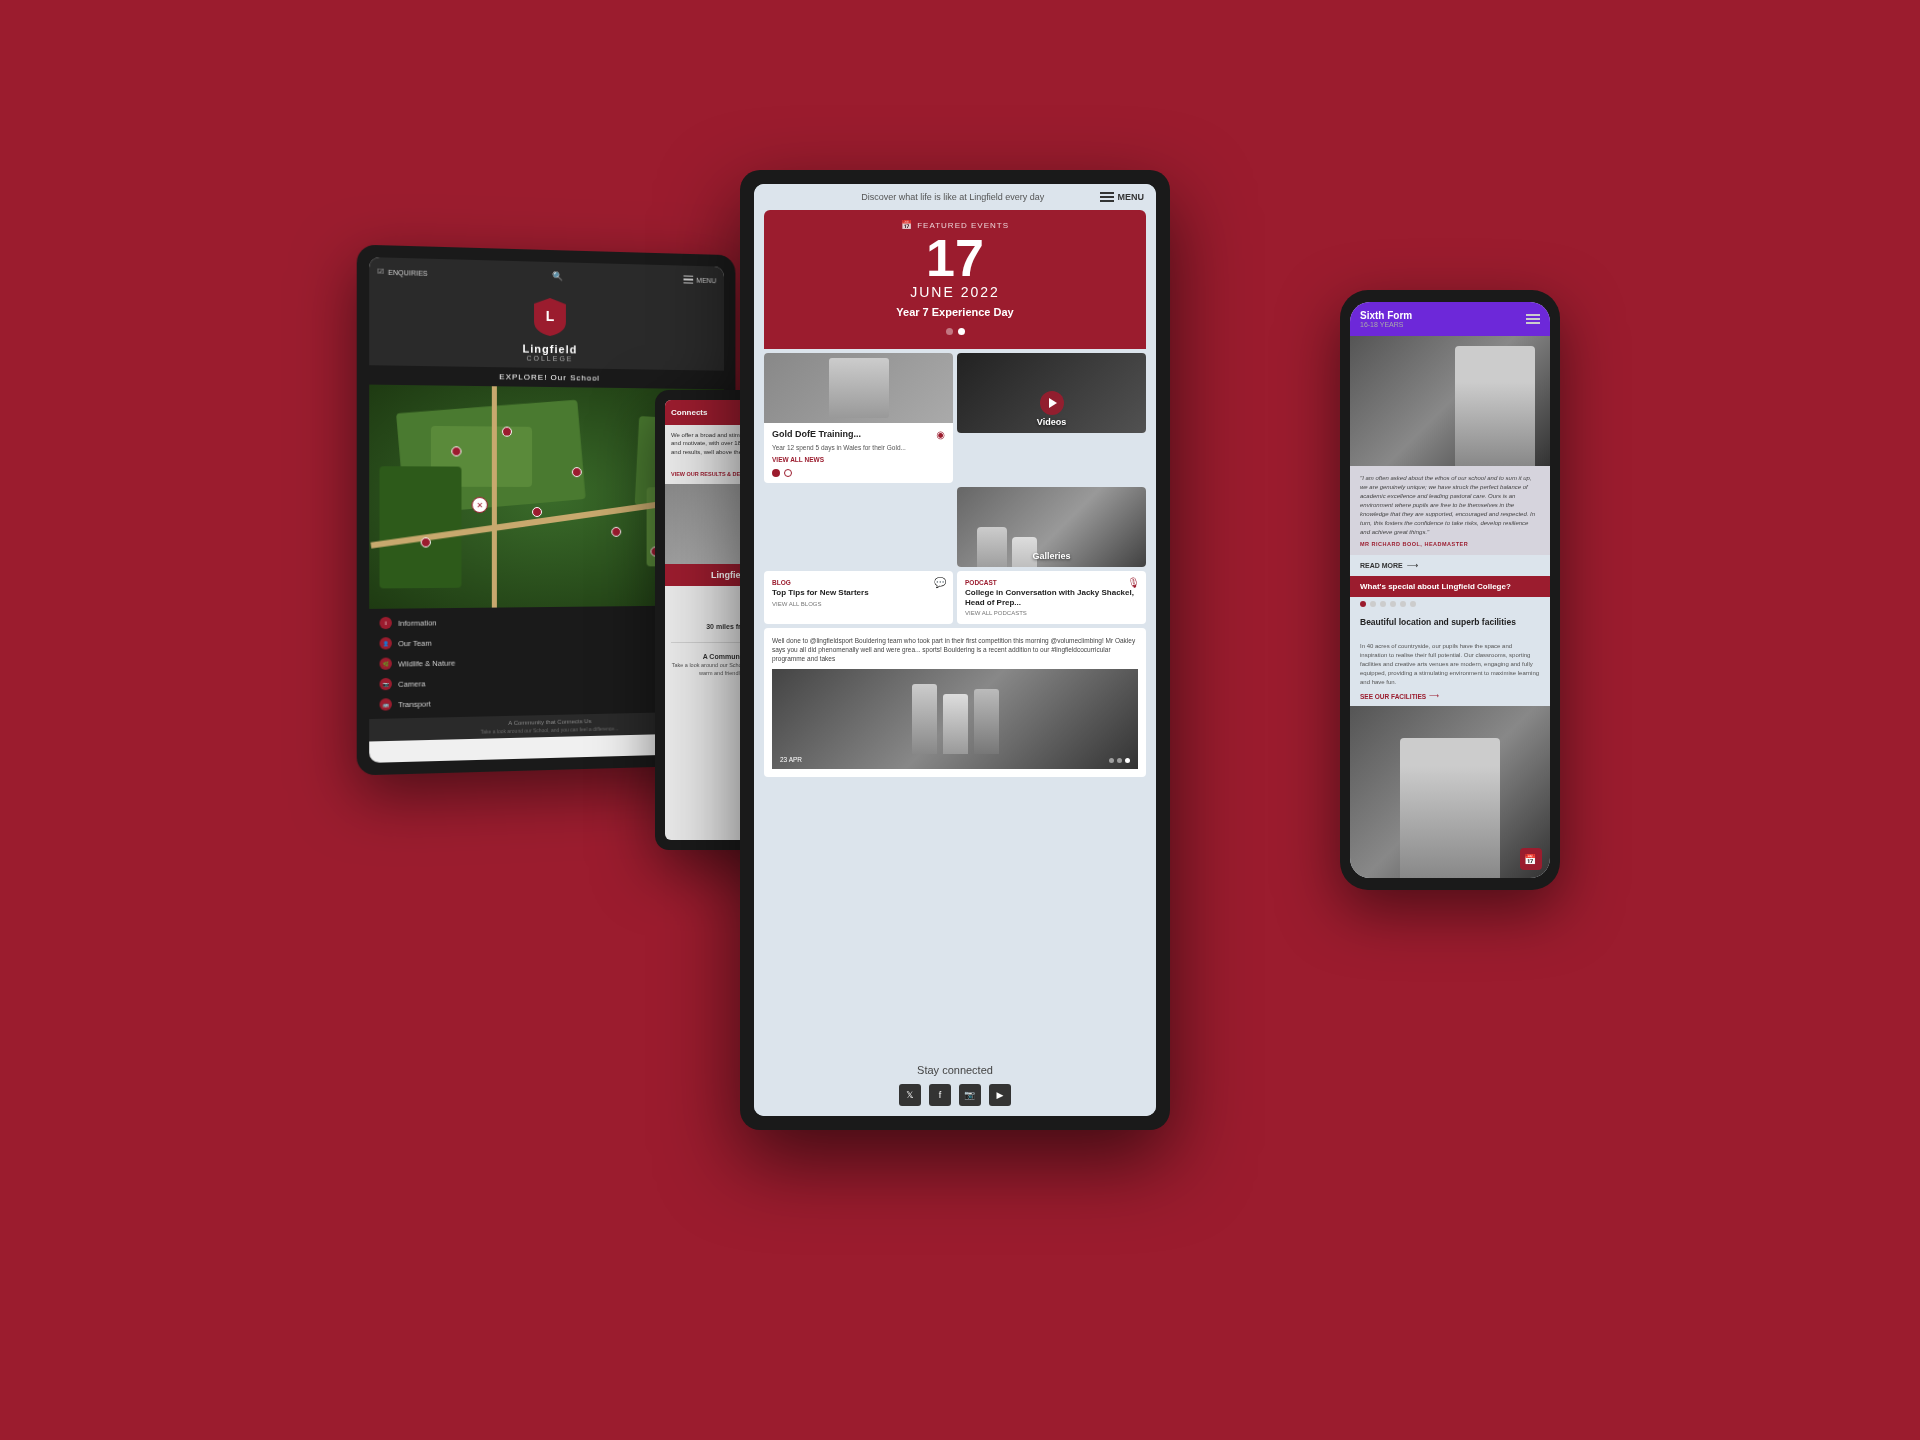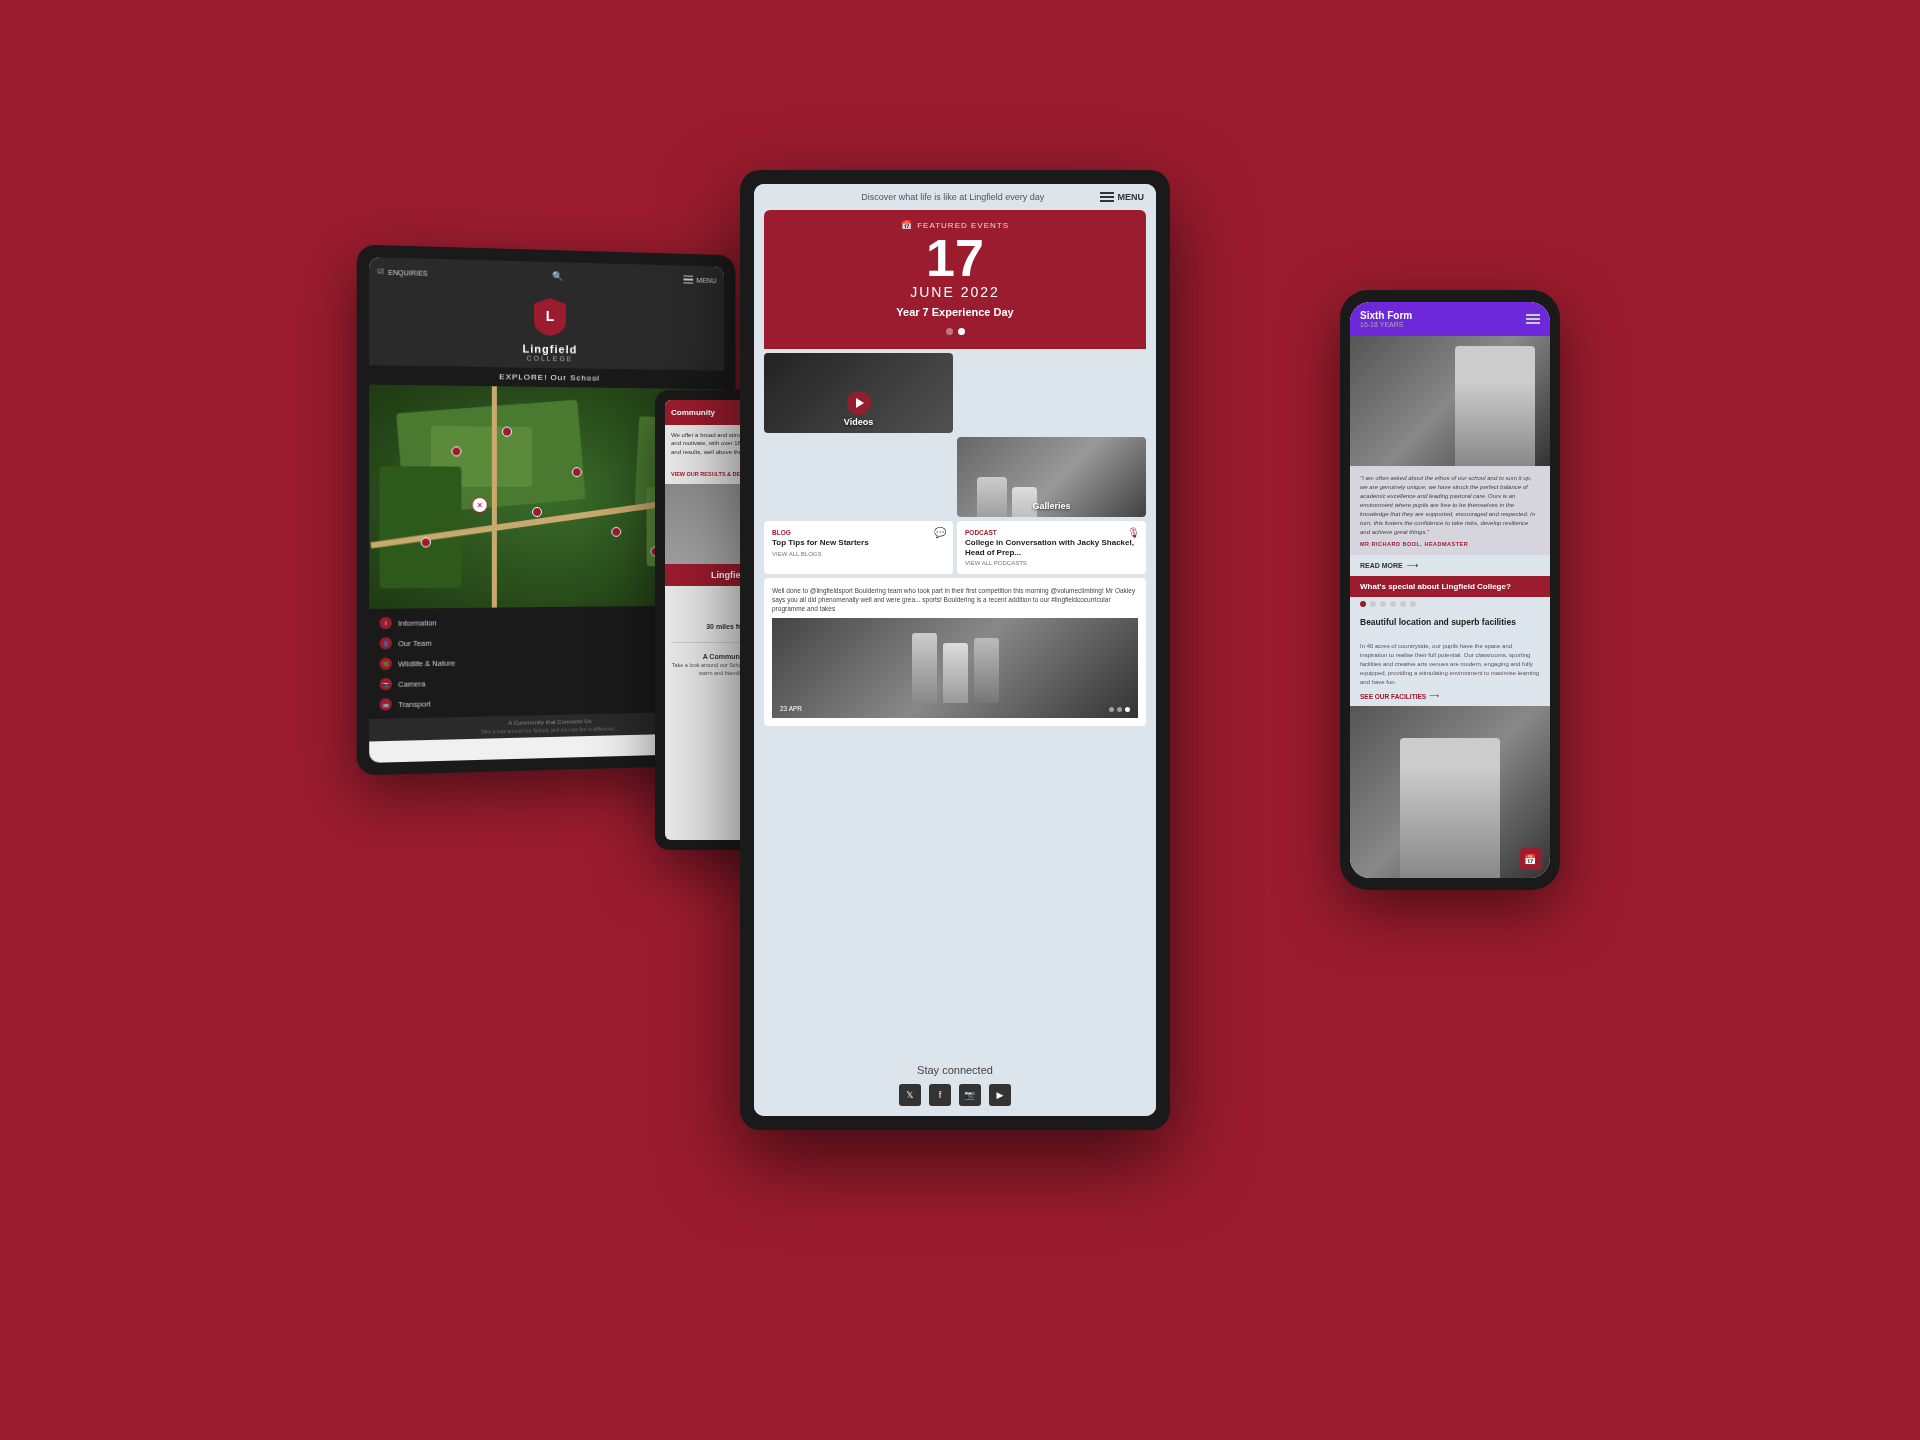--- a/index.html
+++ b/index.html
@@ -889,21 +889,21 @@
       <div class="bottom-text">
         <span>A Community that Connects Us</span>
         <div style="font-size:5px;color:#666;margin-top:2px;">Take a look around our School, and you can feel a difference...</div>
       </div>
     </div>
   </div>
 
   <div class="tablet-small">
     <div class="screen">
       <div class="ts-header">
-        <span>Community</span>
+        <span>Connects</span>
       </div>
       <div class="ts-content">
         <span>We offer a broad and stimulating curriculum designed to exc... and motivate, with over 18 GCSEs and 25 A-Level subjects and results, well above the national average.</span>
       </div>
       <div style="padding:0 6px 4px;">
         <span style="color:#9B1C2E;font-size:5.5px;font-weight:bold;">VIEW OUR RESULTS &amp; DESTINATIONS →</span>
       </div>
 
       <div class="ts-photo">
         <div style="width:100%;height:100%;background:linear-gradient(135deg,#888 0%,#ccc 100%);"></div>
@@ -952,20 +952,36 @@
         <div class="tm-month-year">JUNE 2022</div>
         <div class="tm-event-name">Year 7 Experience Day</div>
         <div class="tm-dots">
           <div class="tm-dot"></div>
           <div class="tm-dot active"></div>
         </div>
       </div>
 
       <div class="tm-grid">
 
+        <div class="tm-card tm-gold-card">
+          <div class="gold-img-bg">
+            <div class="gold-img-person"></div>
+          </div>
+          <div class="tm-gold-header">
+            <span class="tm-gold-title">Gold DofE Training...</span>
+            <span class="tm-rss-icon">◉</span>
+          </div>
+          <div class="tm-gold-text">Year 12 spend 5 days in Wales for their Gold...</div>
+          <a class="tm-view-all">VIEW ALL NEWS</a>
+
+          <div style="display:flex;align-items:center;padding:0 8px 6px;gap:4px;">
+            <span style="width:8px;height:8px;border-radius:50%;background:#9B1C2E;display:inline-block;"></span>
+            <span style="width:8px;height:8px;border-radius:50%;border:1px solid #9B1C2E;display:inline-block;"></span>
+          </div>
+        </div>
 
         <div class="tm-card tm-photo-card">
           <div class="videos-bg">
             <div class="play-btn">
               <div class="play-triangle"></div>
             </div>
           </div>
           <div class="tm-photo-label">Videos</div>
         </div>
 

